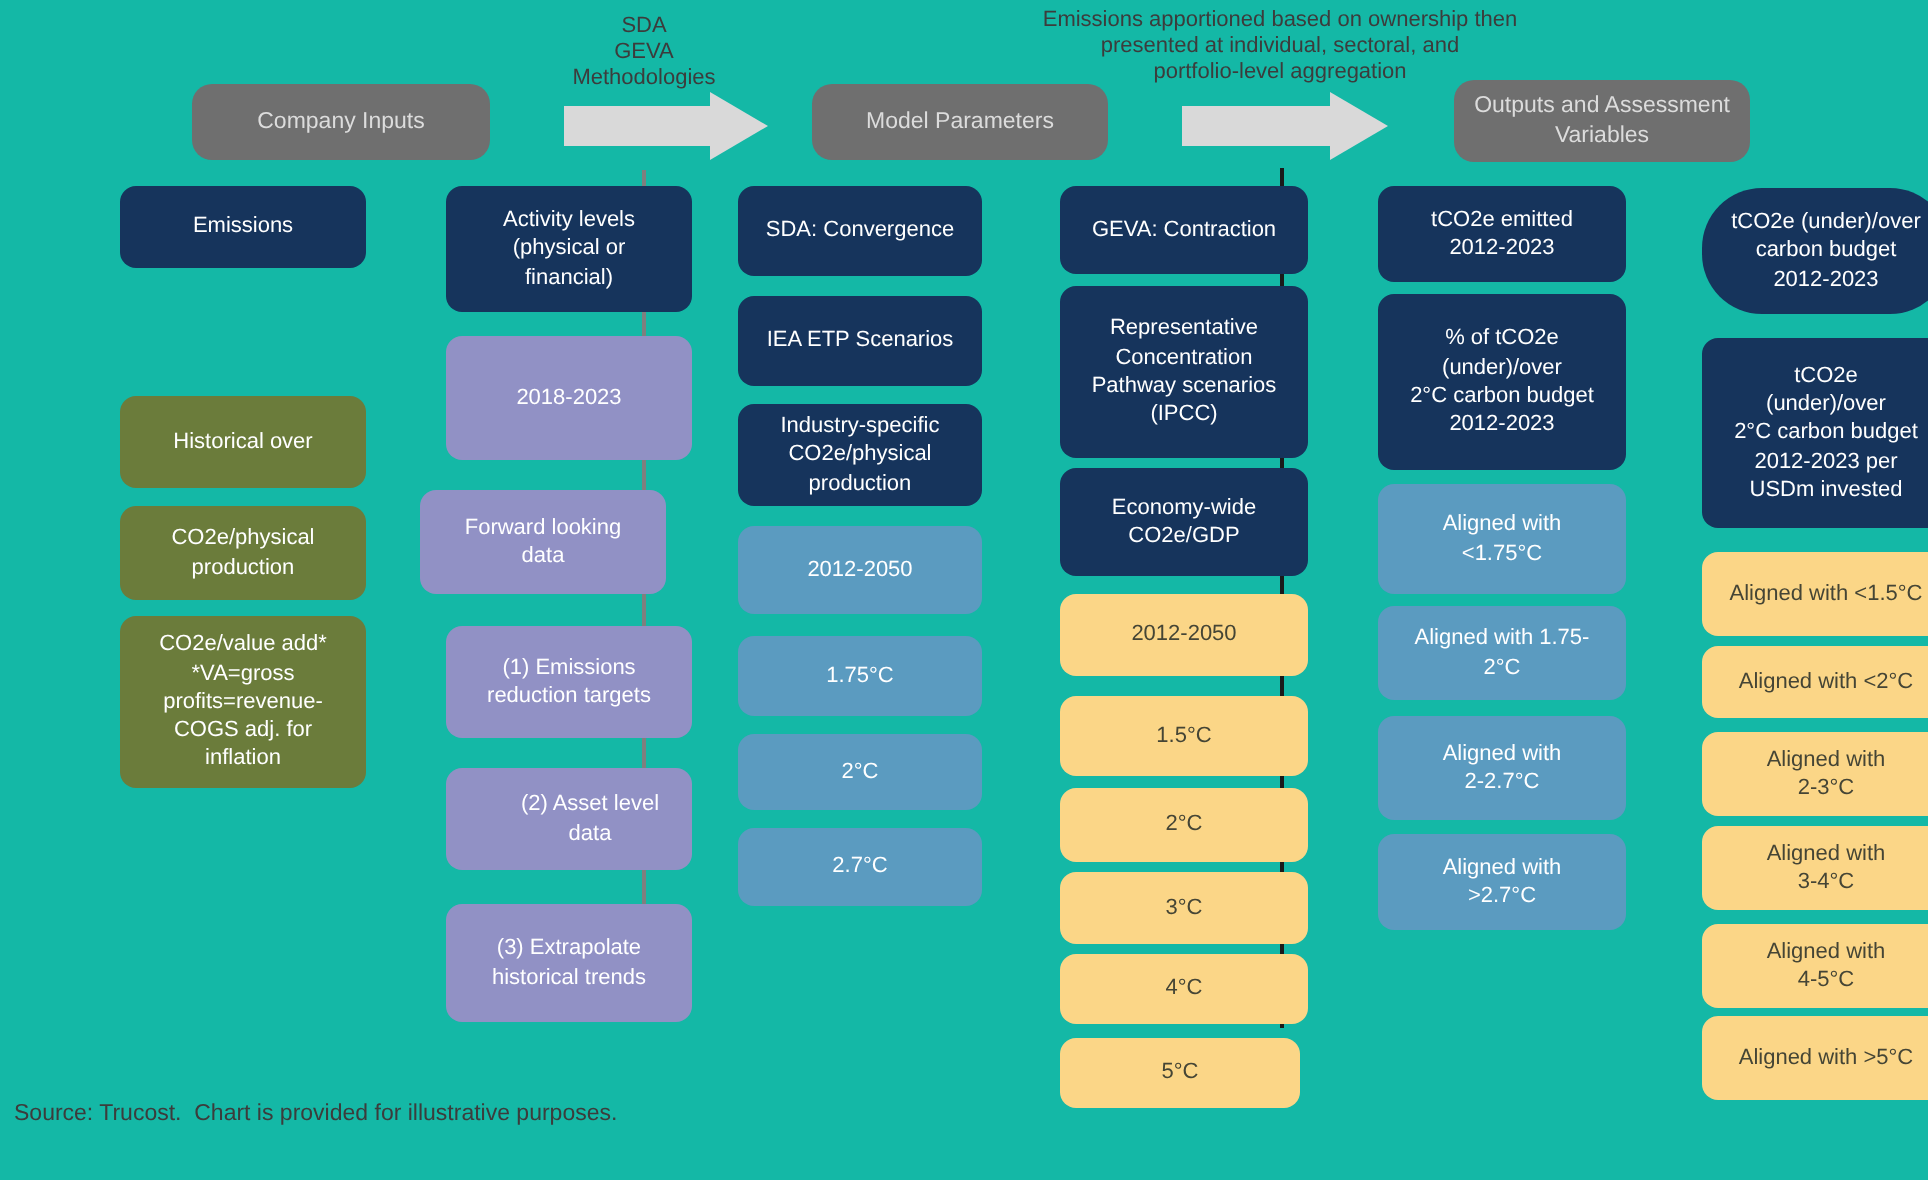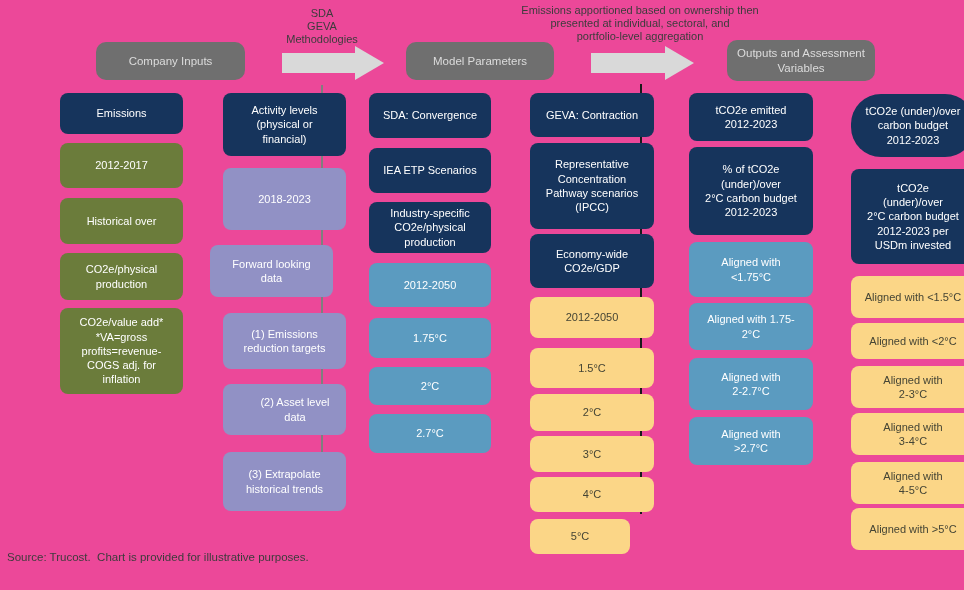--- a/index.html
+++ b/index.html
@@ -1,19 +1,19 @@
 <!DOCTYPE html>
 <html><head>
 <meta charset="utf-8">
 <style>
   html,body{margin:0;padding:0;background:#ffffff;}
   .canvas{
     position:relative;
     width:964px;height:590px;
-    background:#ec4899;
+    background:#14b8a6;
     font-family:"Liberation Sans", sans-serif;
     overflow:hidden;
   }
   .note{
     position:absolute;
     font-size:11px;line-height:1.2;
     color:#3c3c3c;text-align:center;
     white-space:pre-line;
   }
   .hdr{
@@ -77,21 +77,20 @@
   </div>
   <div>
     <div class="arrow-body" style="left:591px;top:53px;width:74px;height:20px;"></div>
     <div class="arrow-head" style="left:665px;top:46px;"></div>
   </div>
 
   <div class="divider gray" style="left:321px;top:85px;height:425px;"></div>
   <div class="divider dark" style="left:640px;top:84px;height:430px;"></div>
 
   <div class="box navy" style="left:24px;top:93px;width:123px;height:41px;">Emissions</div>
-  <div class="box olive" style="left:24px;top:143px;width:123px;height:45px;">2012-2017</div>
   <div class="box olive" style="left:24px;top:198px;width:123px;height:46px;">Historical over</div>
   <div class="box olive" style="left:24px;top:253px;width:123px;height:47px;">CO2e/physical
 production</div>
   <div class="box olive" style="left:24px;top:308px;width:123px;height:86px;">CO2e/value add*
 *VA=gross
 profits=revenue-
 COGS adj. for
 inflation</div>
 
   <div class="box navy" style="left:187px;top:93px;width:123px;height:63px;">Activity levels
@@ -121,21 +120,21 @@
 Concentration
 Pathway scenarios
 (IPCC)</div>
   <div class="box navy" style="left:494px;top:234px;width:124px;height:54px;">Economy-wide
 CO2e/GDP</div>
   <div class="box sand" style="left:494px;top:297px;width:124px;height:41px;">2012-2050</div>
   <div class="box sand" style="left:494px;top:348px;width:124px;height:40px;">1.5°C</div>
   <div class="box sand" style="left:494px;top:394px;width:124px;height:37px;">2°C</div>
   <div class="box sand" style="left:494px;top:436px;width:124px;height:36px;">3°C</div>
   <div class="box sand" style="left:494px;top:477px;width:124px;height:35px;">4°C</div>
-  <div class="box sand" style="left:494px;top:519px;width:100px;height:35px;">5°C</div>
+  <div class="box sand" style="left:494px;top:519px;width:120px;height:35px;">5°C</div>
 
   <div class="box navy" style="left:653px;top:93px;width:124px;height:48px;">tCO2e emitted
 2012-2023</div>
   <div class="box navy" style="left:653px;top:147px;width:124px;height:88px;">% of tCO2e
 (under)/over
 2°C carbon budget
 2012-2023</div>
   <div class="box lblue" style="left:653px;top:242px;width:124px;height:55px;">Aligned with
 &lt;1.75°C</div>
   <div class="box lblue" style="left:653px;top:303px;width:124px;height:47px;">Aligned with 1.75-

